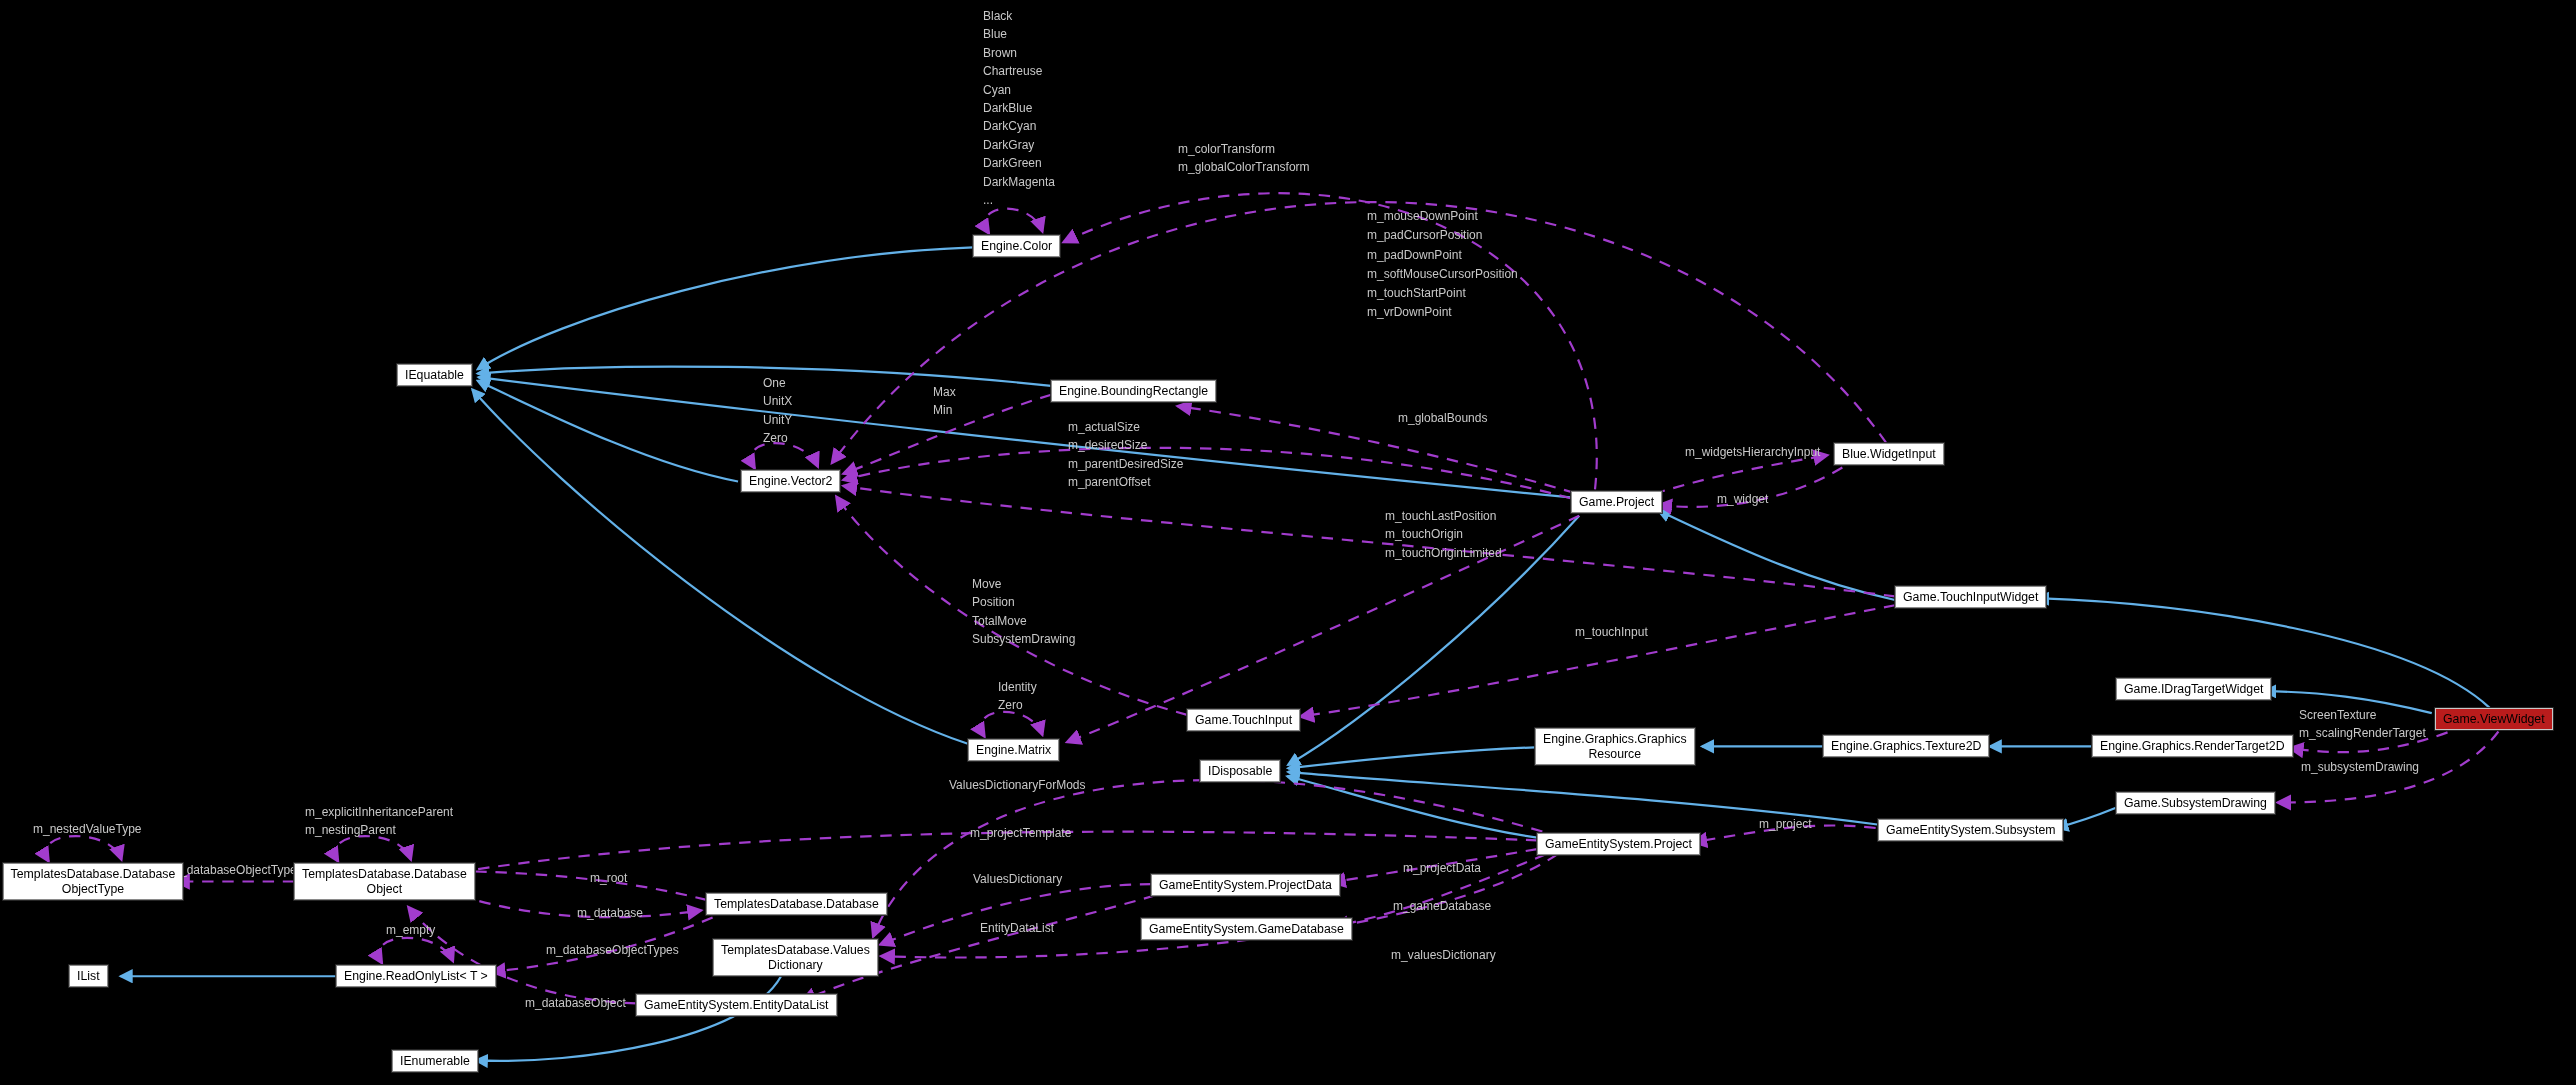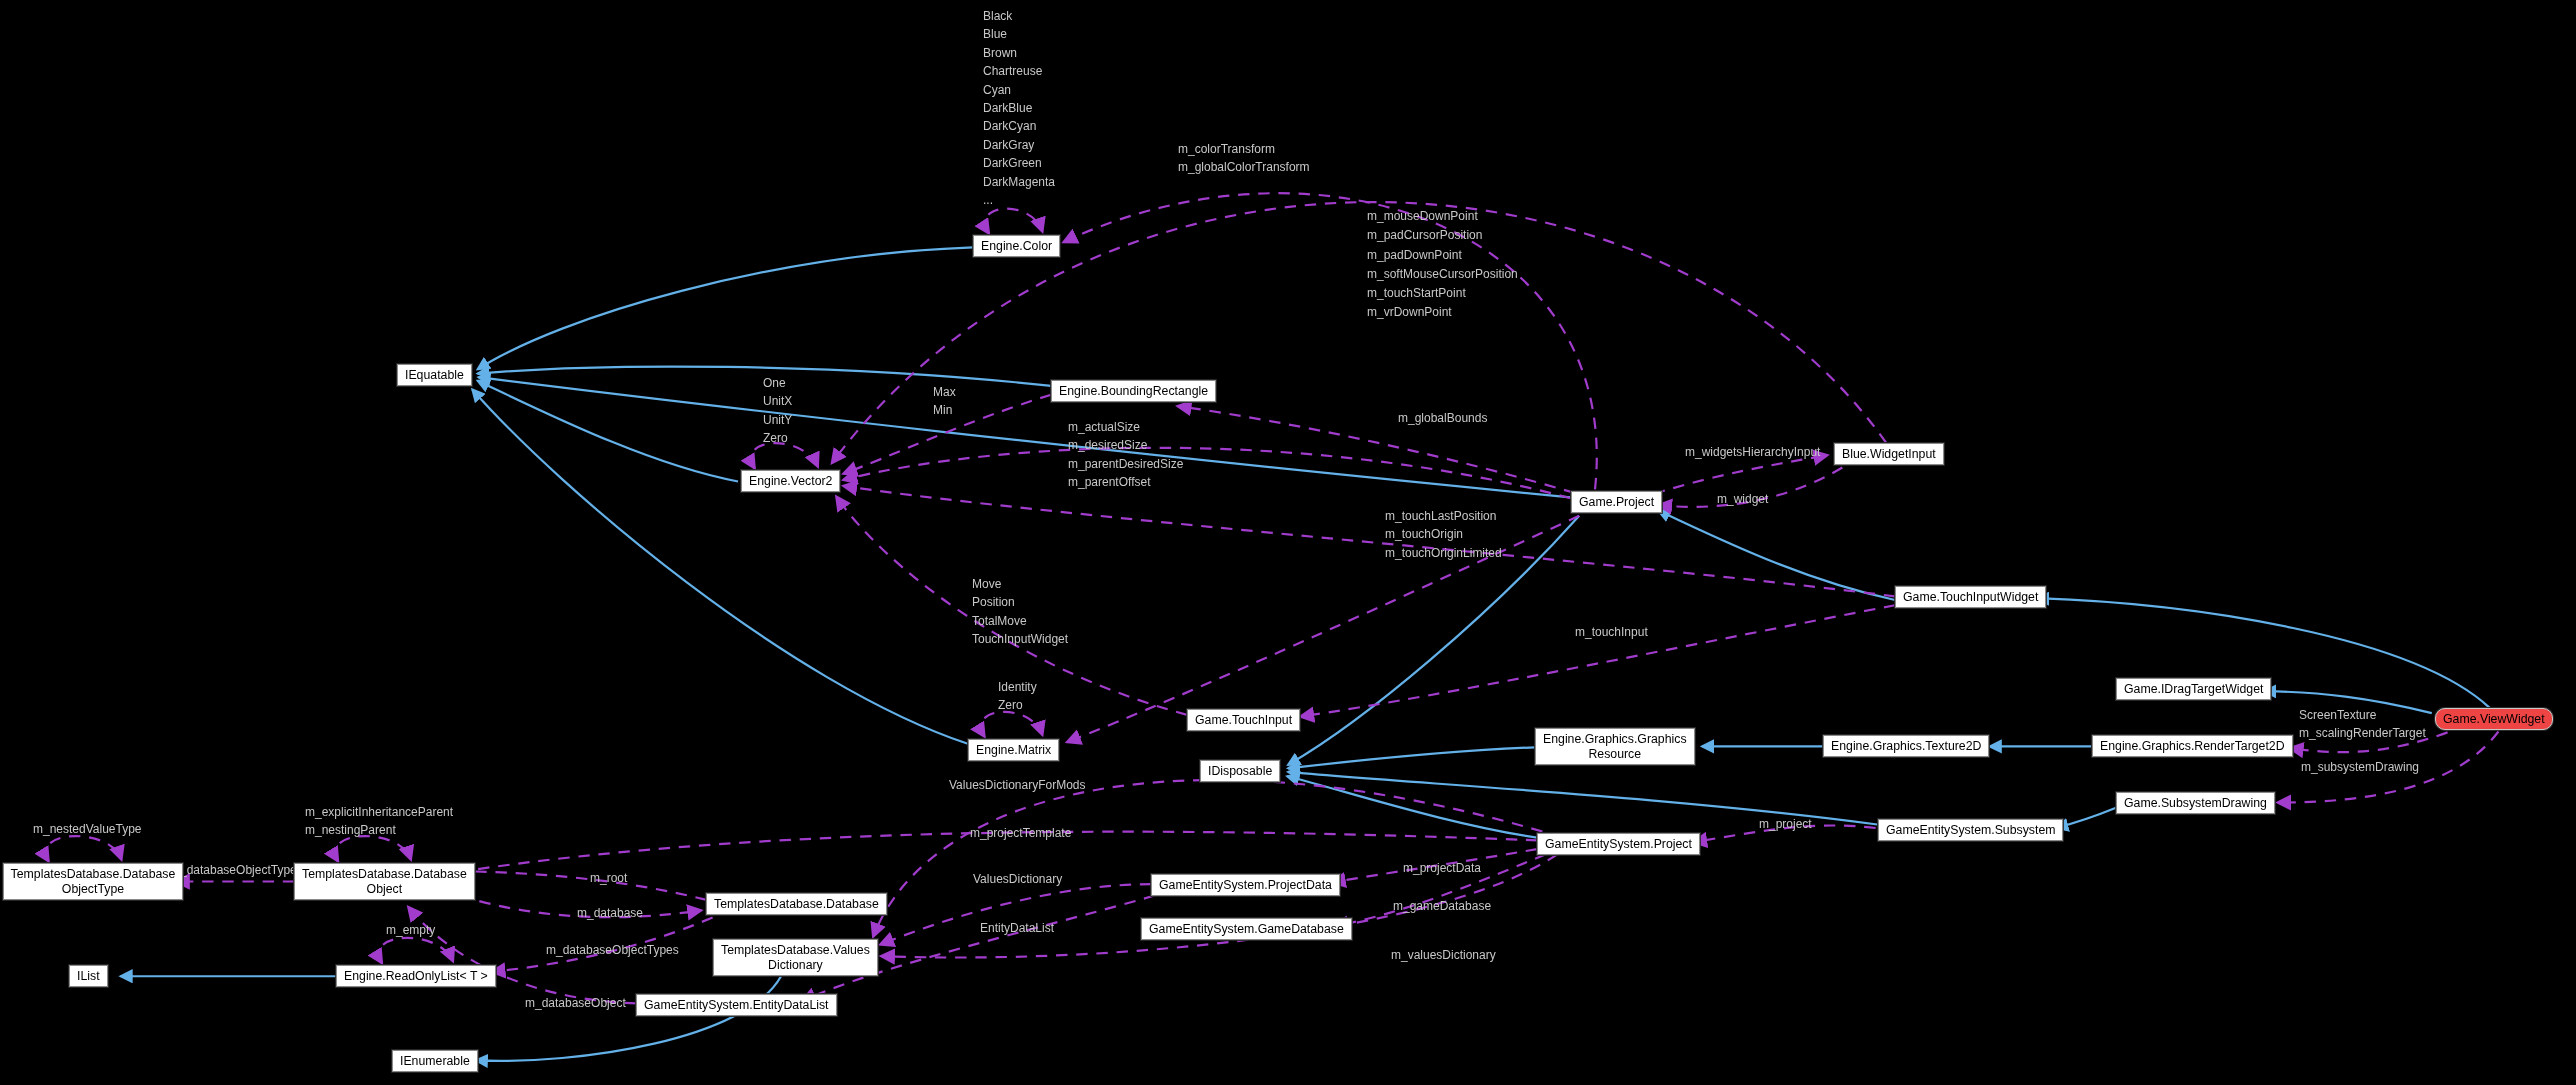--- a/index.html
+++ b/index.html
@@ -2,21 +2,21 @@
 <html style="font-size:14px"><head>
 <meta charset="utf-8">
 <style>
   html,body{margin:0;padding:0;background:#000;}
   #canvas{position:relative;width:2576px;height:1085px;background:#000;overflow:hidden;
           font-family:"Liberation Sans","DejaVu Sans",sans-serif;}
   #edges{position:absolute;left:0;top:0;width:2576px;height:1085px;}
   .node{position:absolute;background:#ffffff;color:#000;border:1.8px solid #8a8a8a;
         padding:2.6px 7px;font-size:12.3px;line-height:15px;text-align:center;
         white-space:pre-line;z-index:5;box-shadow:0 0 0 0.9px #2a2a2a;}
-  .node.highlight{background:#ef4444;border-color:#c8c8c8;border-radius:10px;}
+  .node.highlight{background:#b91c1c;border-color:#c8c8c8;}
   .elabel{position:absolute;color:#c8c8c8;font-size:12px;line-height:18.4px;
           white-space:nowrap;z-index:4;}
   .elabel div{height:18.4px;}
   .cluster22 div{height:19.3px;}
 </style>
 </head>
 <body>
 
 <div id="canvas">
 
@@ -165,21 +165,21 @@
   <div class="elabel" style="left:1717px;top:490px">m_widget</div>
   <div class="elabel" style="left:1385px;top:507px">
       <div>m_touchLastPosition</div>
       <div>m_touchOrigin</div>
       <div>m_touchOriginLimited</div>
     </div>
   <div class="elabel" style="left:972px;top:575px">
       <div>Move</div>
       <div>Position</div>
       <div>TotalMove</div>
-      <div>TouchInputWidget</div>
+      <div>SubsystemDrawing</div>
     </div>
   <div class="elabel" style="left:1575px;top:623px">m_touchInput</div>
   <div class="elabel" style="left:998px;top:678px">
       <div>Identity</div>
       <div>Zero</div>
     </div>
   <div class="elabel" style="left:949px;top:776px">ValuesDictionaryForMods</div>
   <div class="elabel" style="left:2299px;top:706px">
       <div>ScreenTexture</div>
       <div>m_scalingRenderTarget</div>

